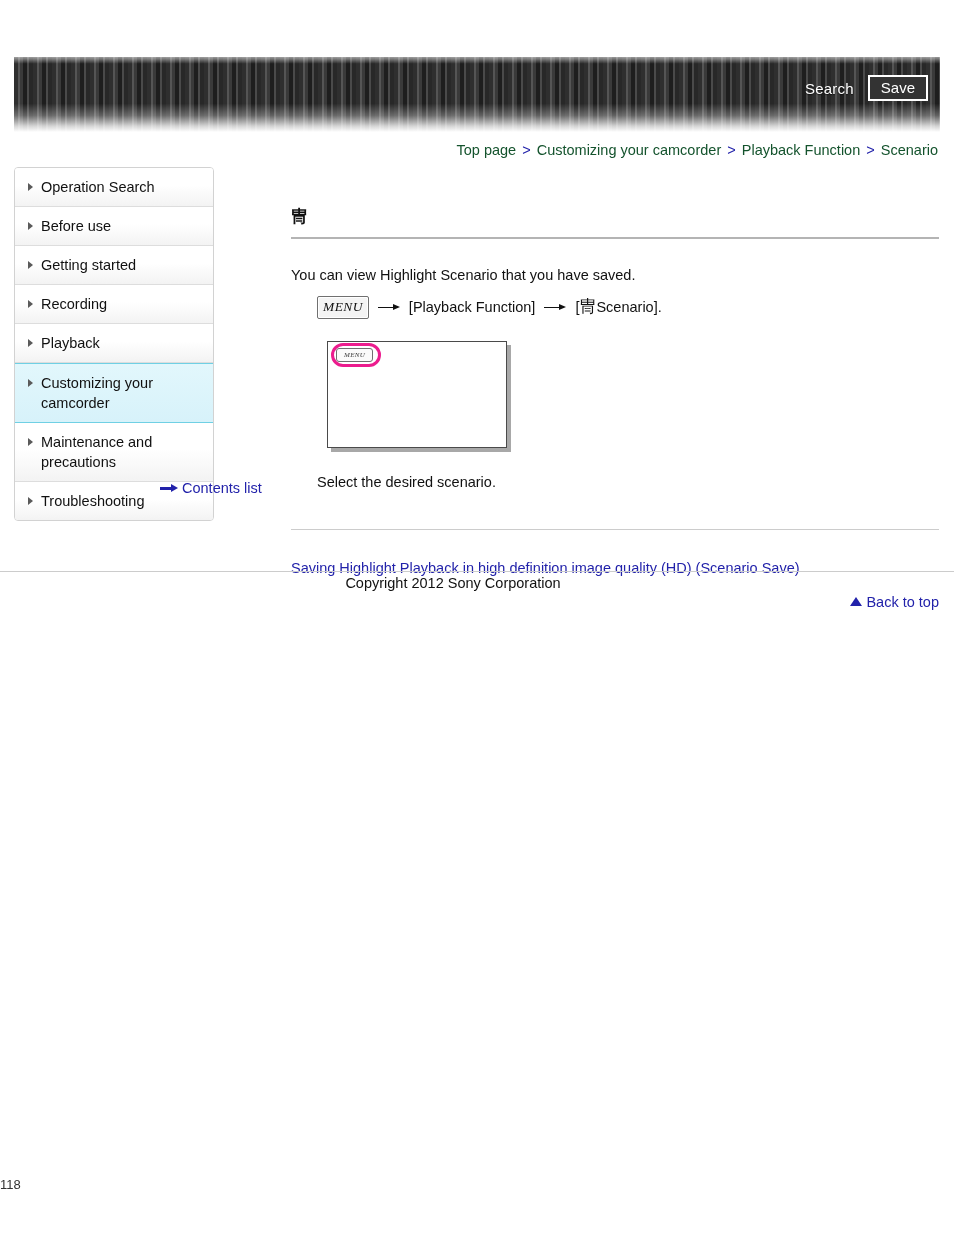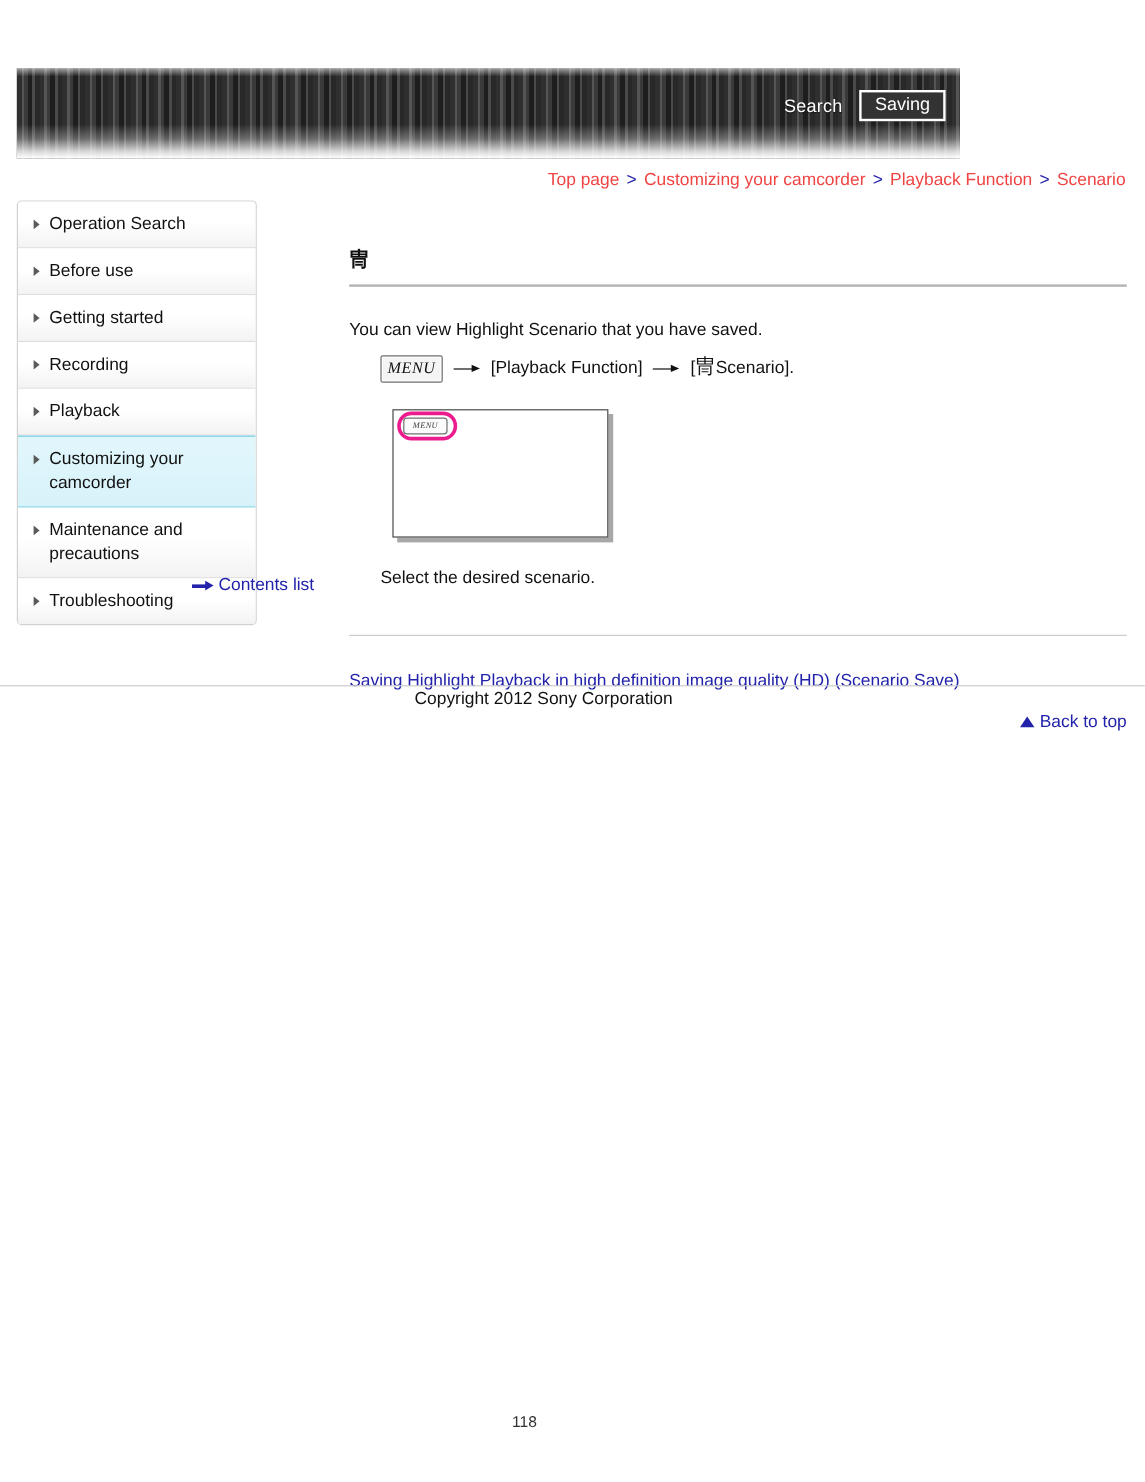--- a/index.html
+++ b/index.html
@@ -14,21 +14,21 @@
     color: #000000;
     position: relative;
     overflow: hidden;
   }
 
   
   .header-banner {
     position: absolute;
     left: 14px;
     top: 57px;
-    width: 786px;
+    width: 926px;
     height: 75px;
     background:
       linear-gradient(to bottom,
         rgba(255,255,255,0) 0%,
         rgba(255,255,255,0) 62%,
         rgba(255,255,255,0.30) 78%,
         rgba(255,255,255,0.80) 92%,
         rgba(255,255,255,1) 100%),
       linear-gradient(to bottom,
         rgba(255,255,255,0.55) 0%,
@@ -69,21 +69,21 @@
   
   .breadcrumb {
     position: absolute;
     right: 16px;
     top: 142px;
     font-size: 14.5px;
     color: #2222aa;
     white-space: nowrap;
   }
   .breadcrumb a {
-    color: #ef4444;
+    color: #14532d;
     text-decoration: none;
     cursor: pointer;
   }
   .breadcrumb .sep {
     color: #2222aa;
     padding: 0 2px;
   }
 
   
   .sidebar {
@@ -348,32 +348,32 @@
     width: 906px;
     text-align: center;
     font-size: 14.5px;
     color: #111111;
   }
   .page-number {
     position: absolute;
     left: 0;
     top: 1177px;
     width: 874px;
-    text-align: center;
+    text-align: left;
     font-size: 13px;
     color: #333333;
   }
 </style>
 </head>
 <body>
 
 <div class="header-banner">
   <div class="header-actions">
     <span class="search-link">Search</span>
-    <span class="print-button">Saving</span>
+    <span class="print-button">Save</span>
   </div>
 </div>
 
 <div class="breadcrumb">
   <a>Top page</a>
   <span class="sep">&gt;</span>
   <a>Customizing your camcorder</a>
   <span class="sep">&gt;</span>
   <a>Playback Function</a>
   <span class="sep">&gt;</span>

